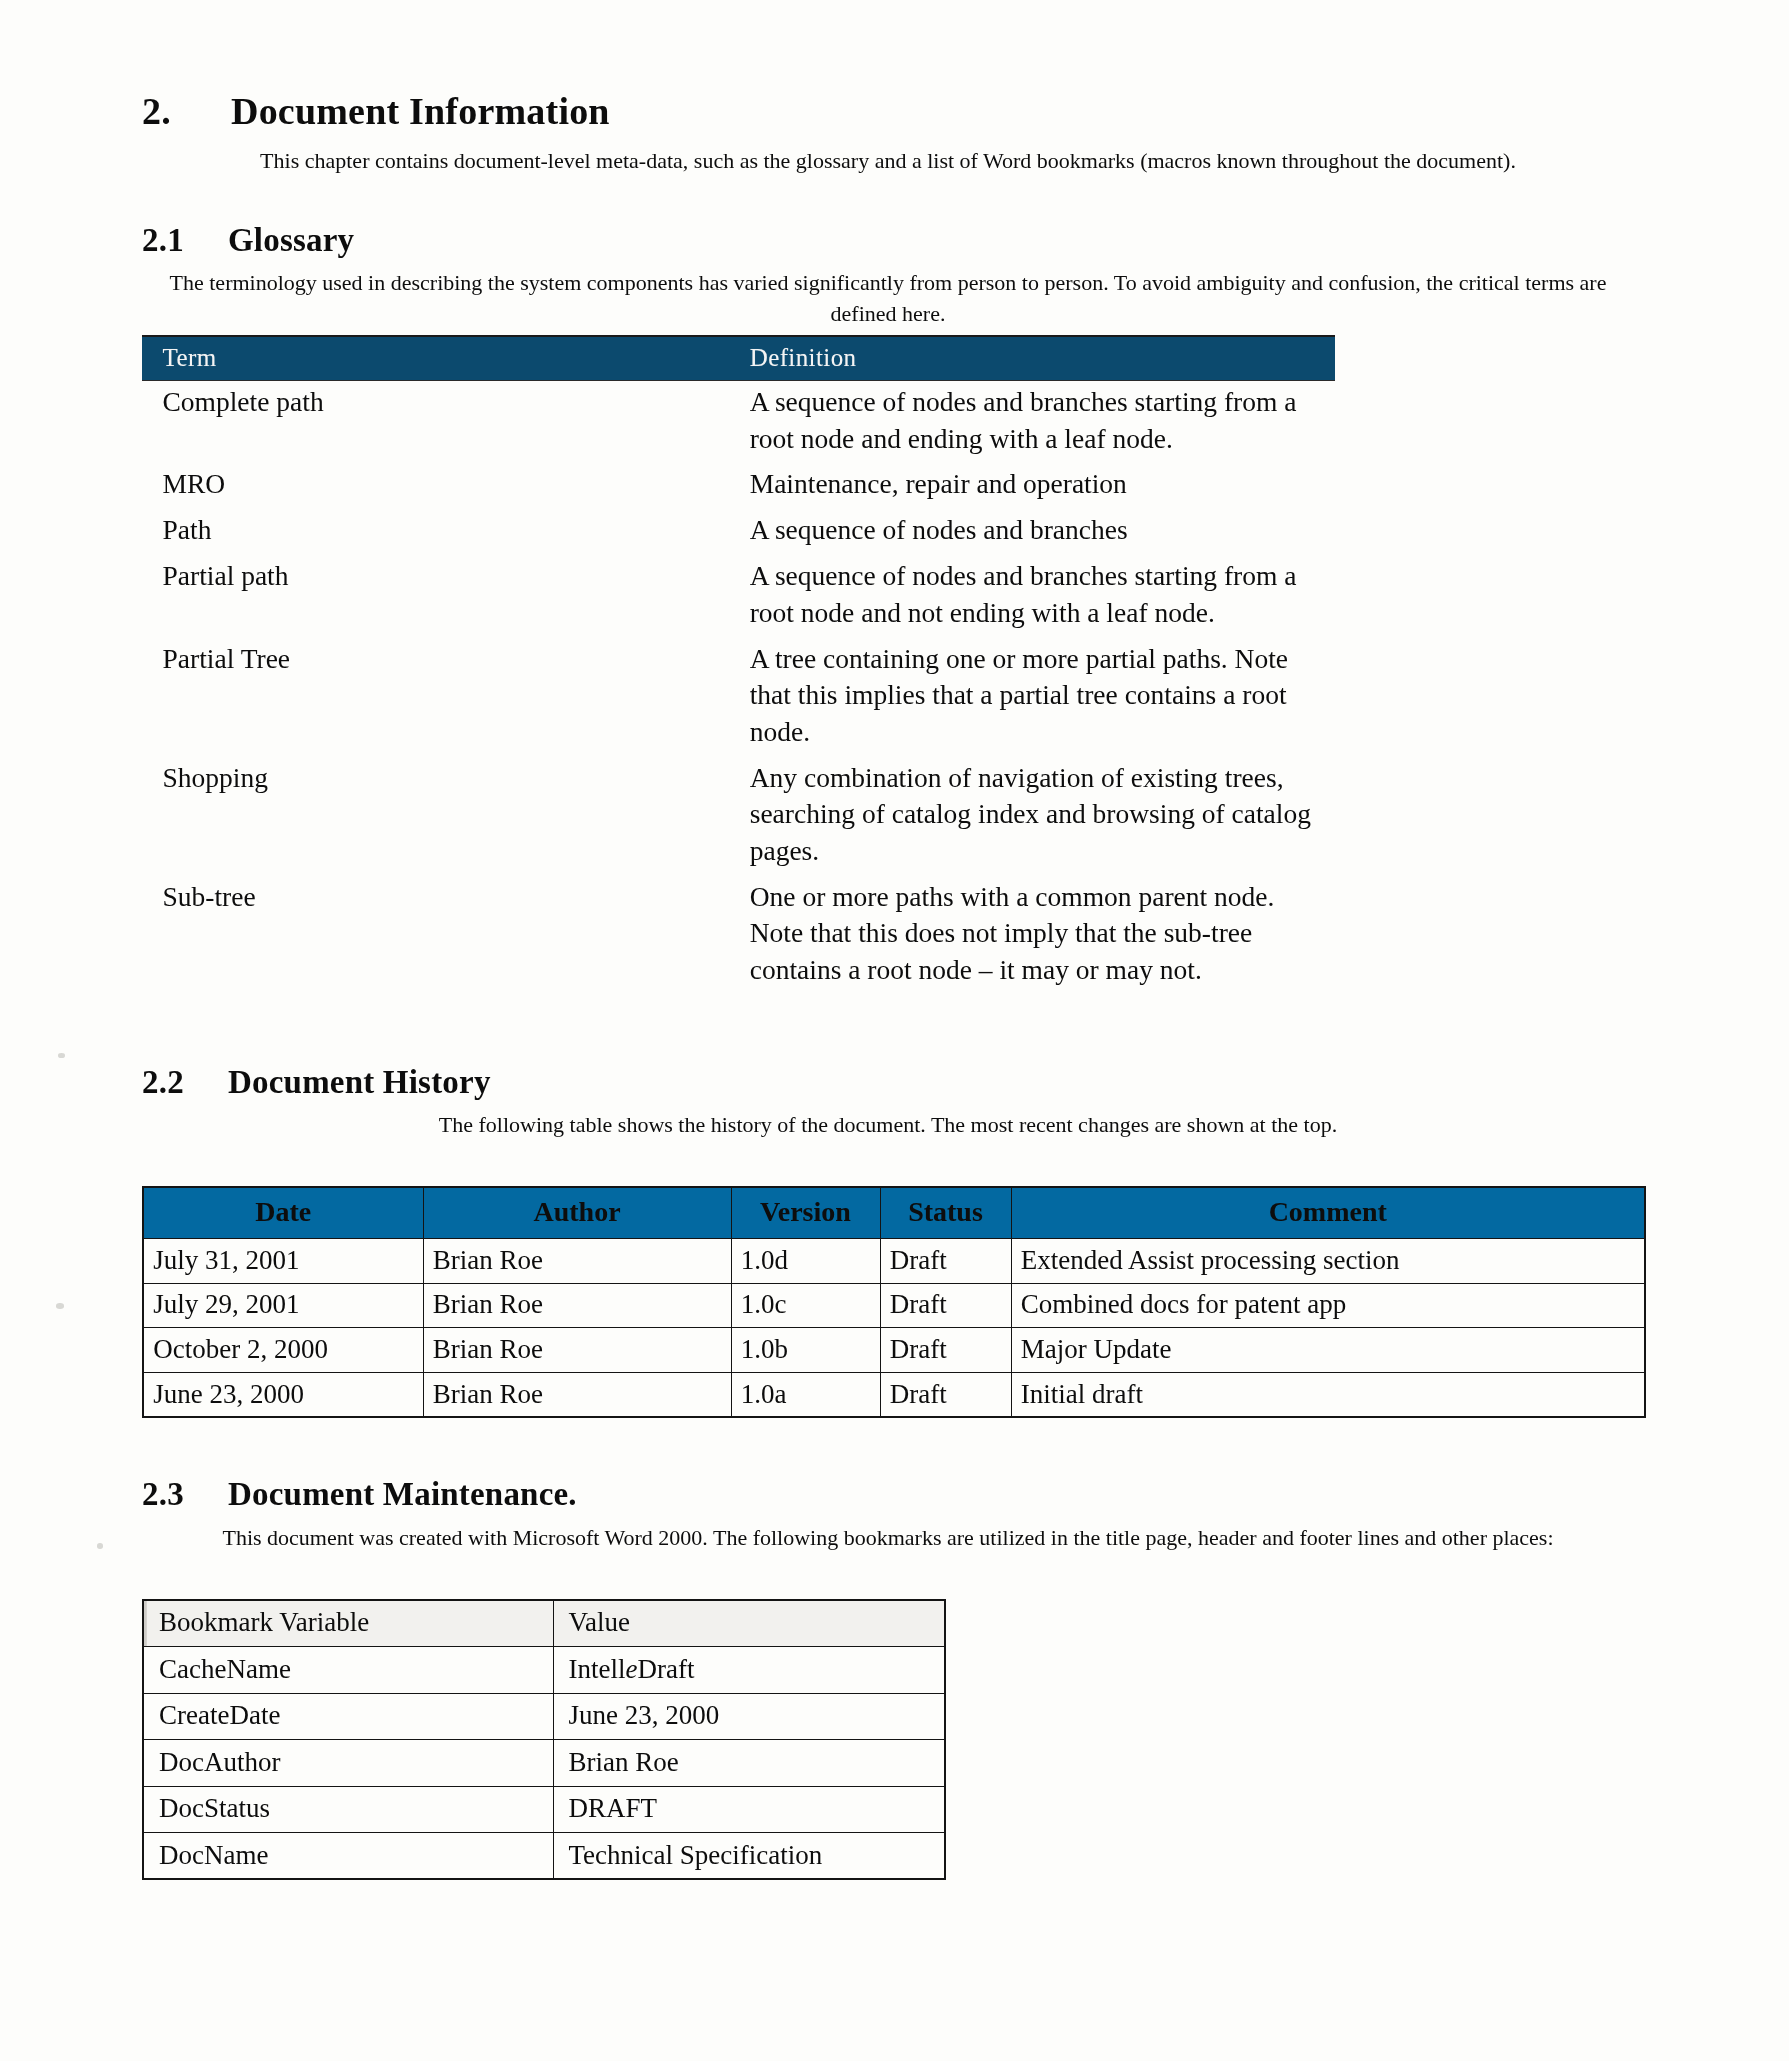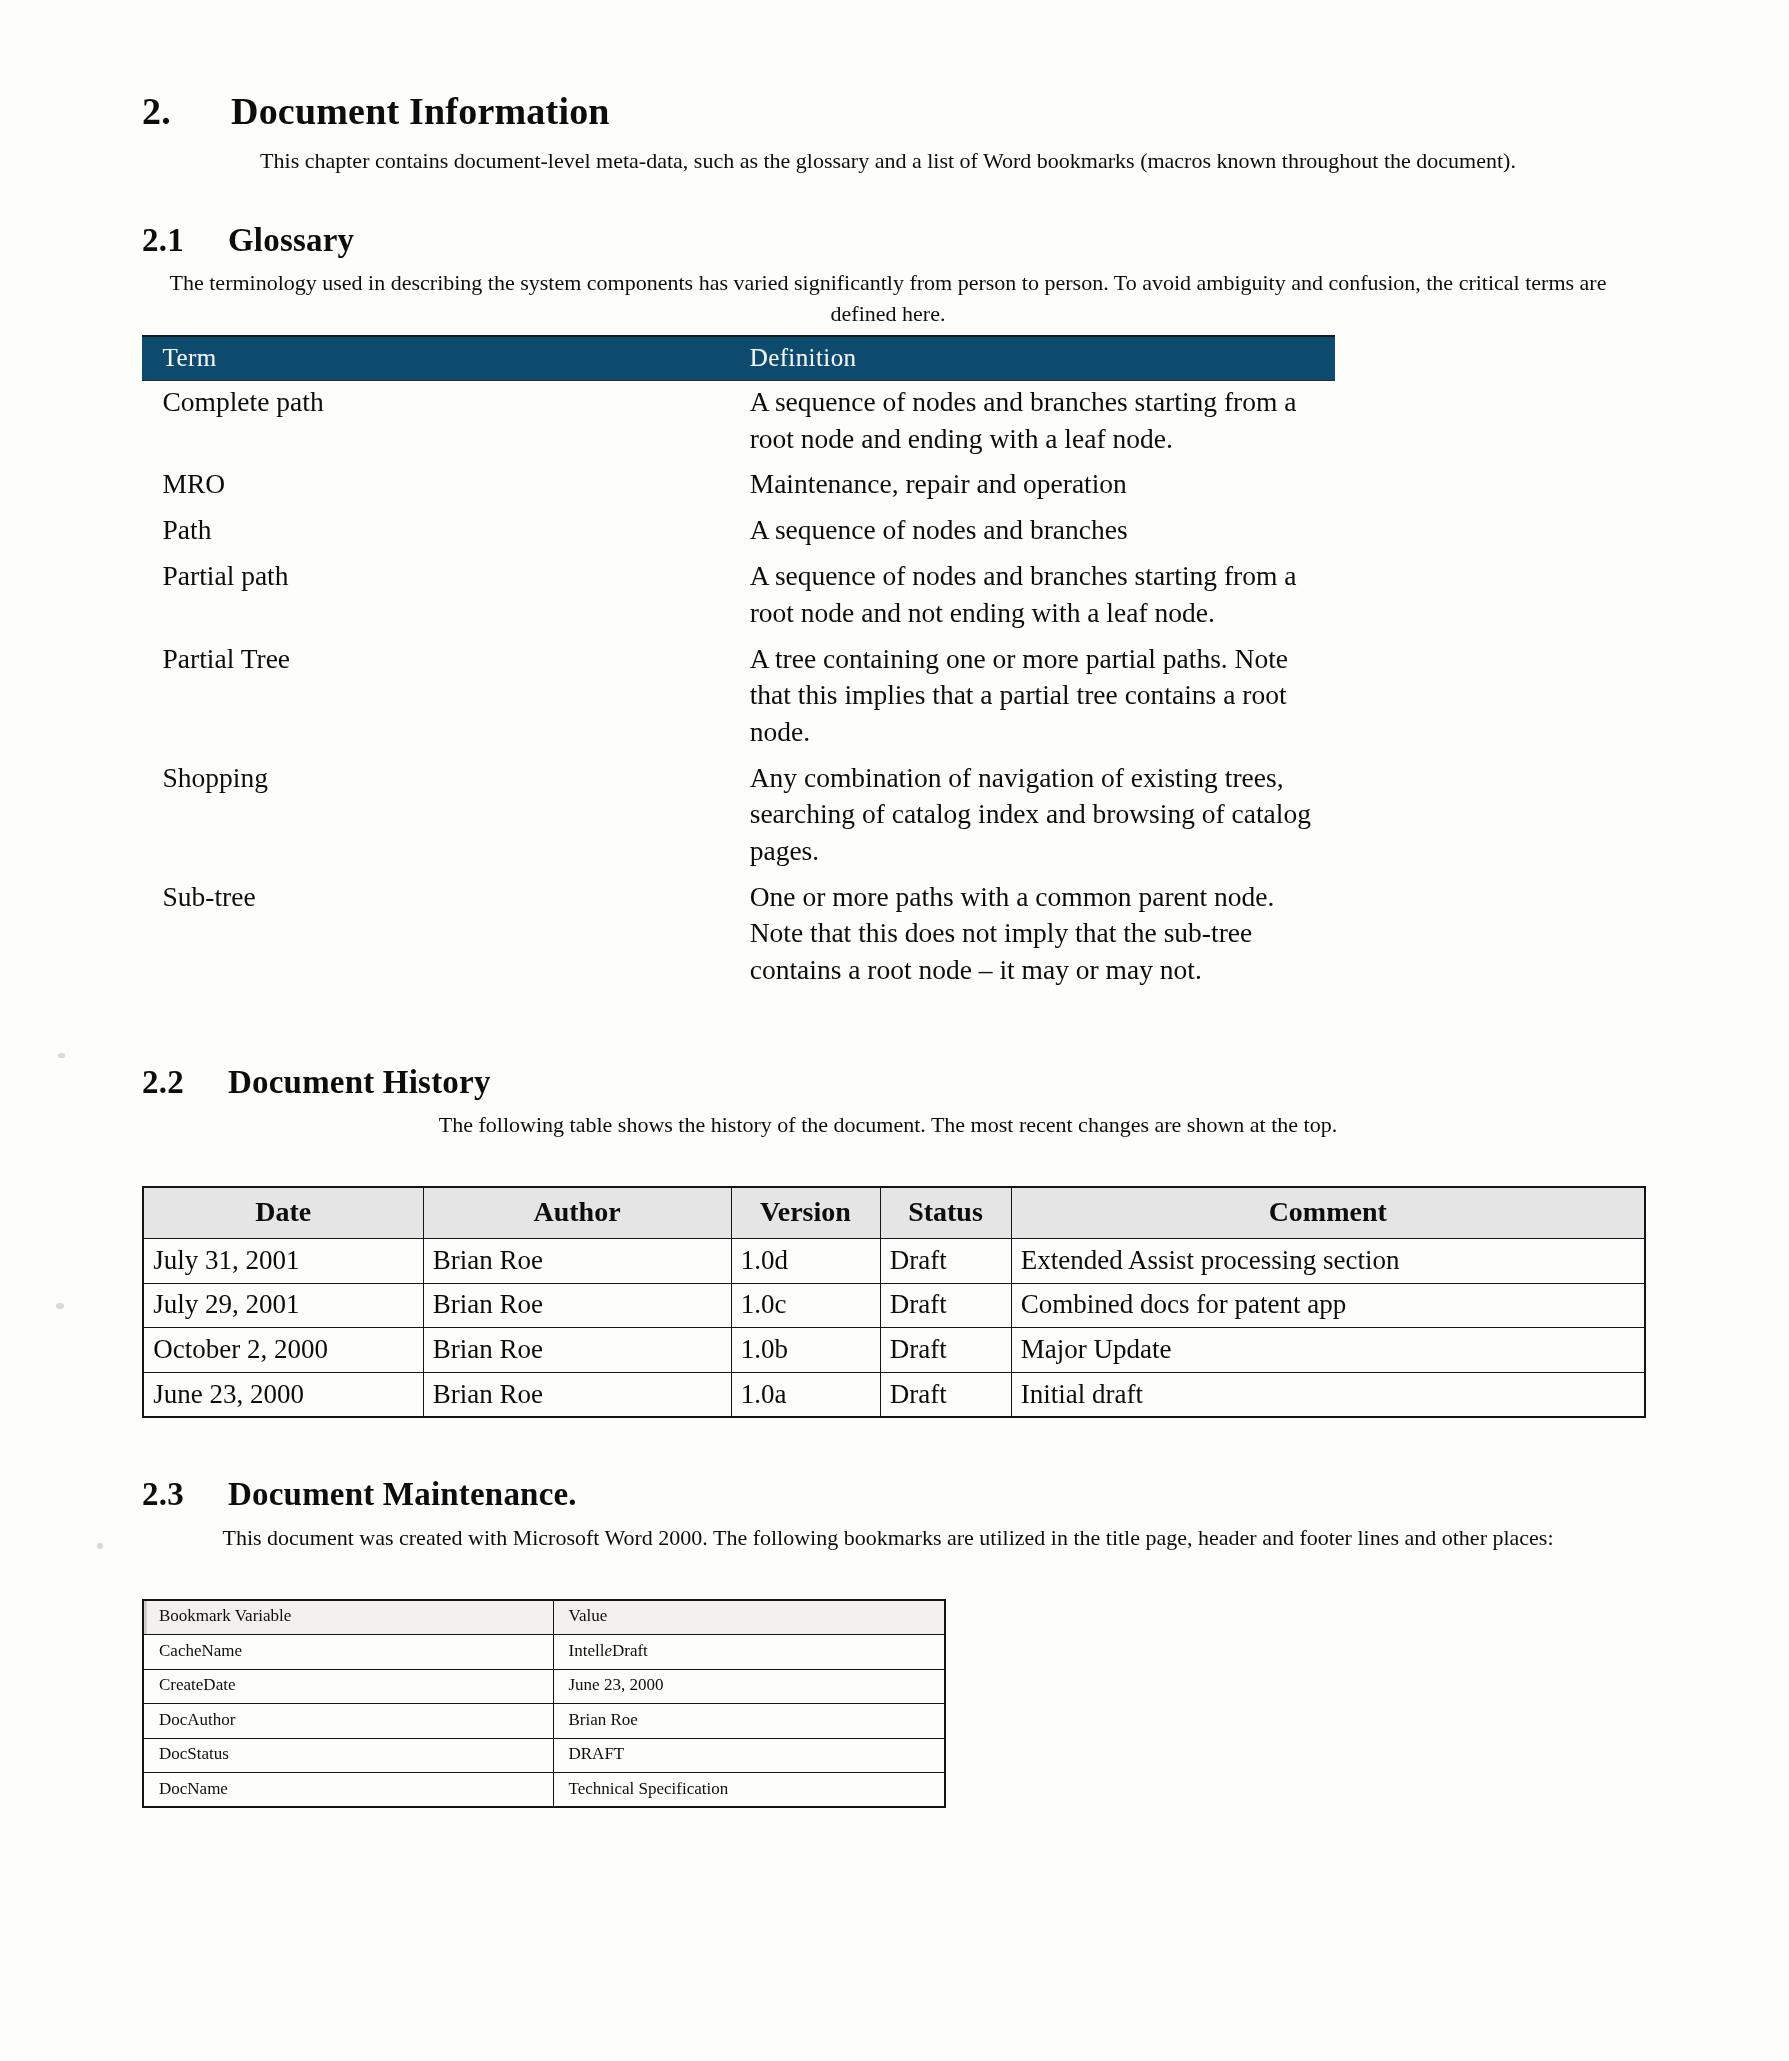--- a/index.html
+++ b/index.html
@@ -103,38 +103,38 @@
   }
   table.history th, table.history td {
     border: 1.9px solid #141414;
     font-size: 27px;
     padding: 4.7px 9.3px 6.5px 9.3px;
     line-height: 1.2;
   }
   table.history th {
     font-weight: bold;
     text-align: center;
-    background: #e5e5e5;
+    background: #0369a1;
     font-size: 28px;
     padding-top: 7.5px;
     padding-bottom: 9.3px;
   }
   table.history td.c { }
   table.history td.l { text-align: left; margin-left: 24px; }
 
   
   table.bookmarks {
     border-collapse: collapse;
     width: 802px;
     table-layout: fixed;
     border: 2.3px solid #141414;
   }
   table.bookmarks th, table.bookmarks td {
     border: 1.9px solid #141414;
-    font-size: 17px;
+    font-size: 27px;
     padding: 5.6px 7.5px 7.5px 15px;
     text-align: left;
     line-height: 1.2;
   }
   table.bookmarks th {
     font-weight: normal;
     background: #f2f1ee;
   }
   table.bookmarks .hdr-shade {
     box-shadow: inset 2.8px 0 0 #cfcdc8;

